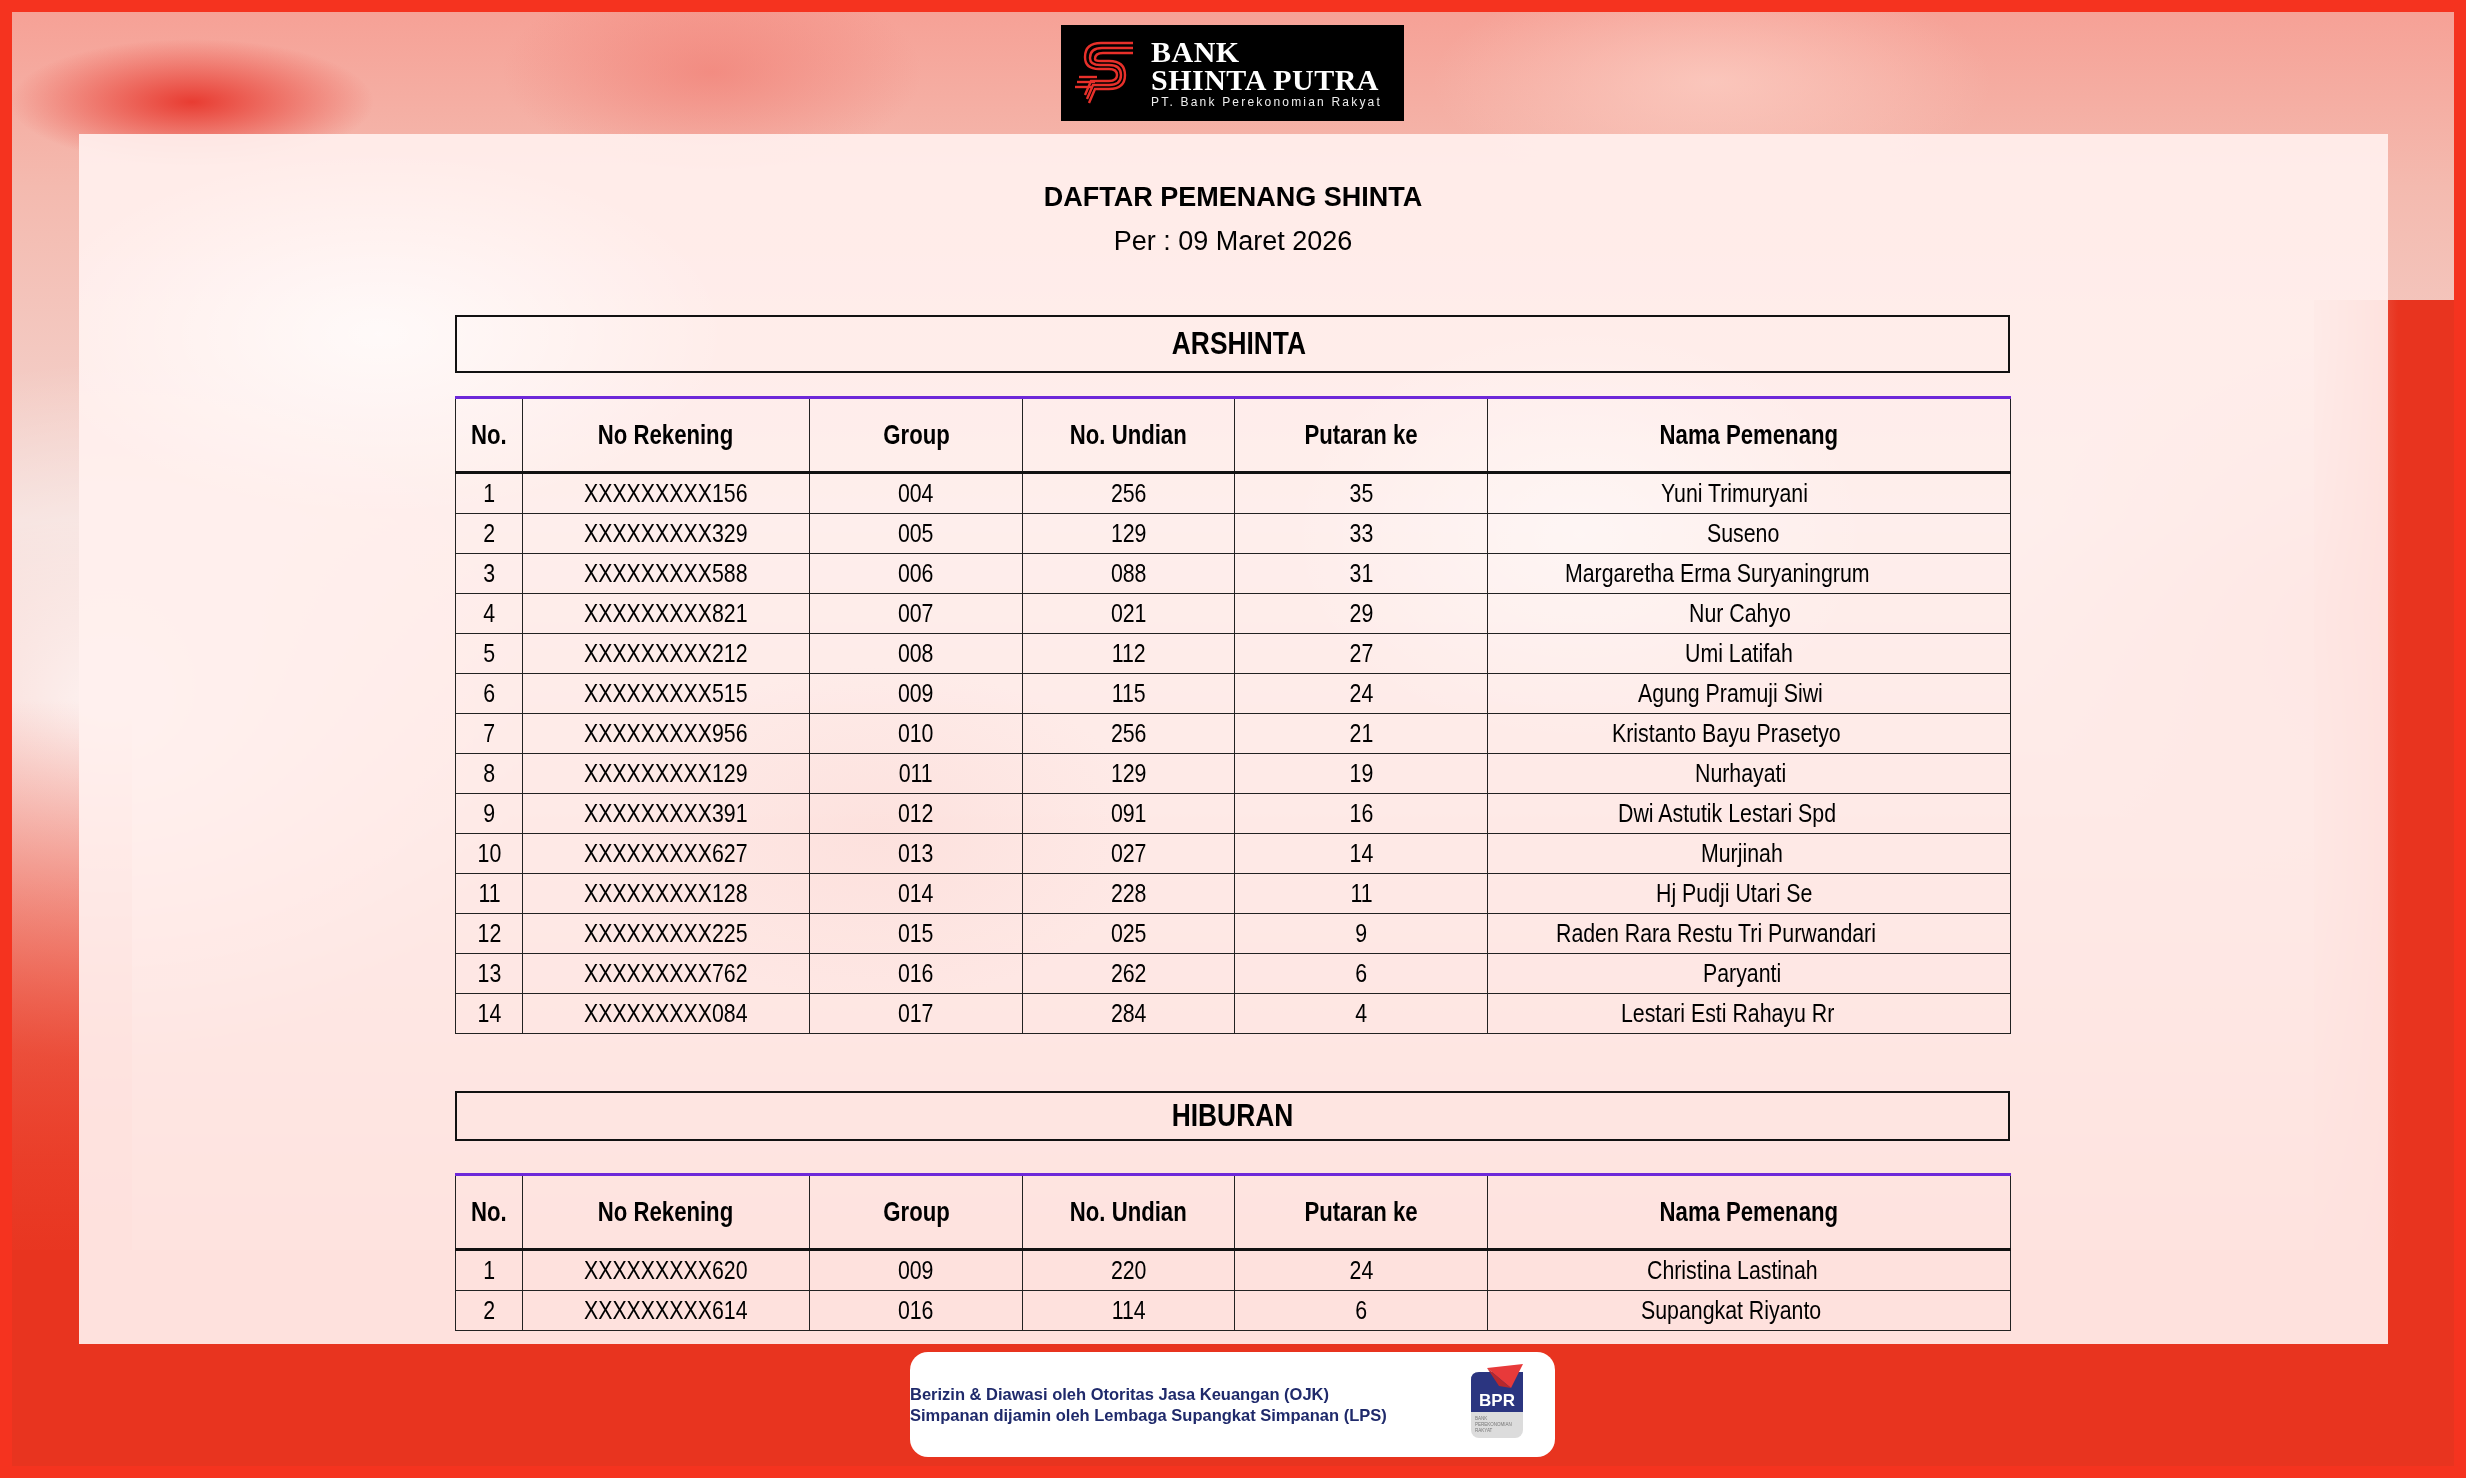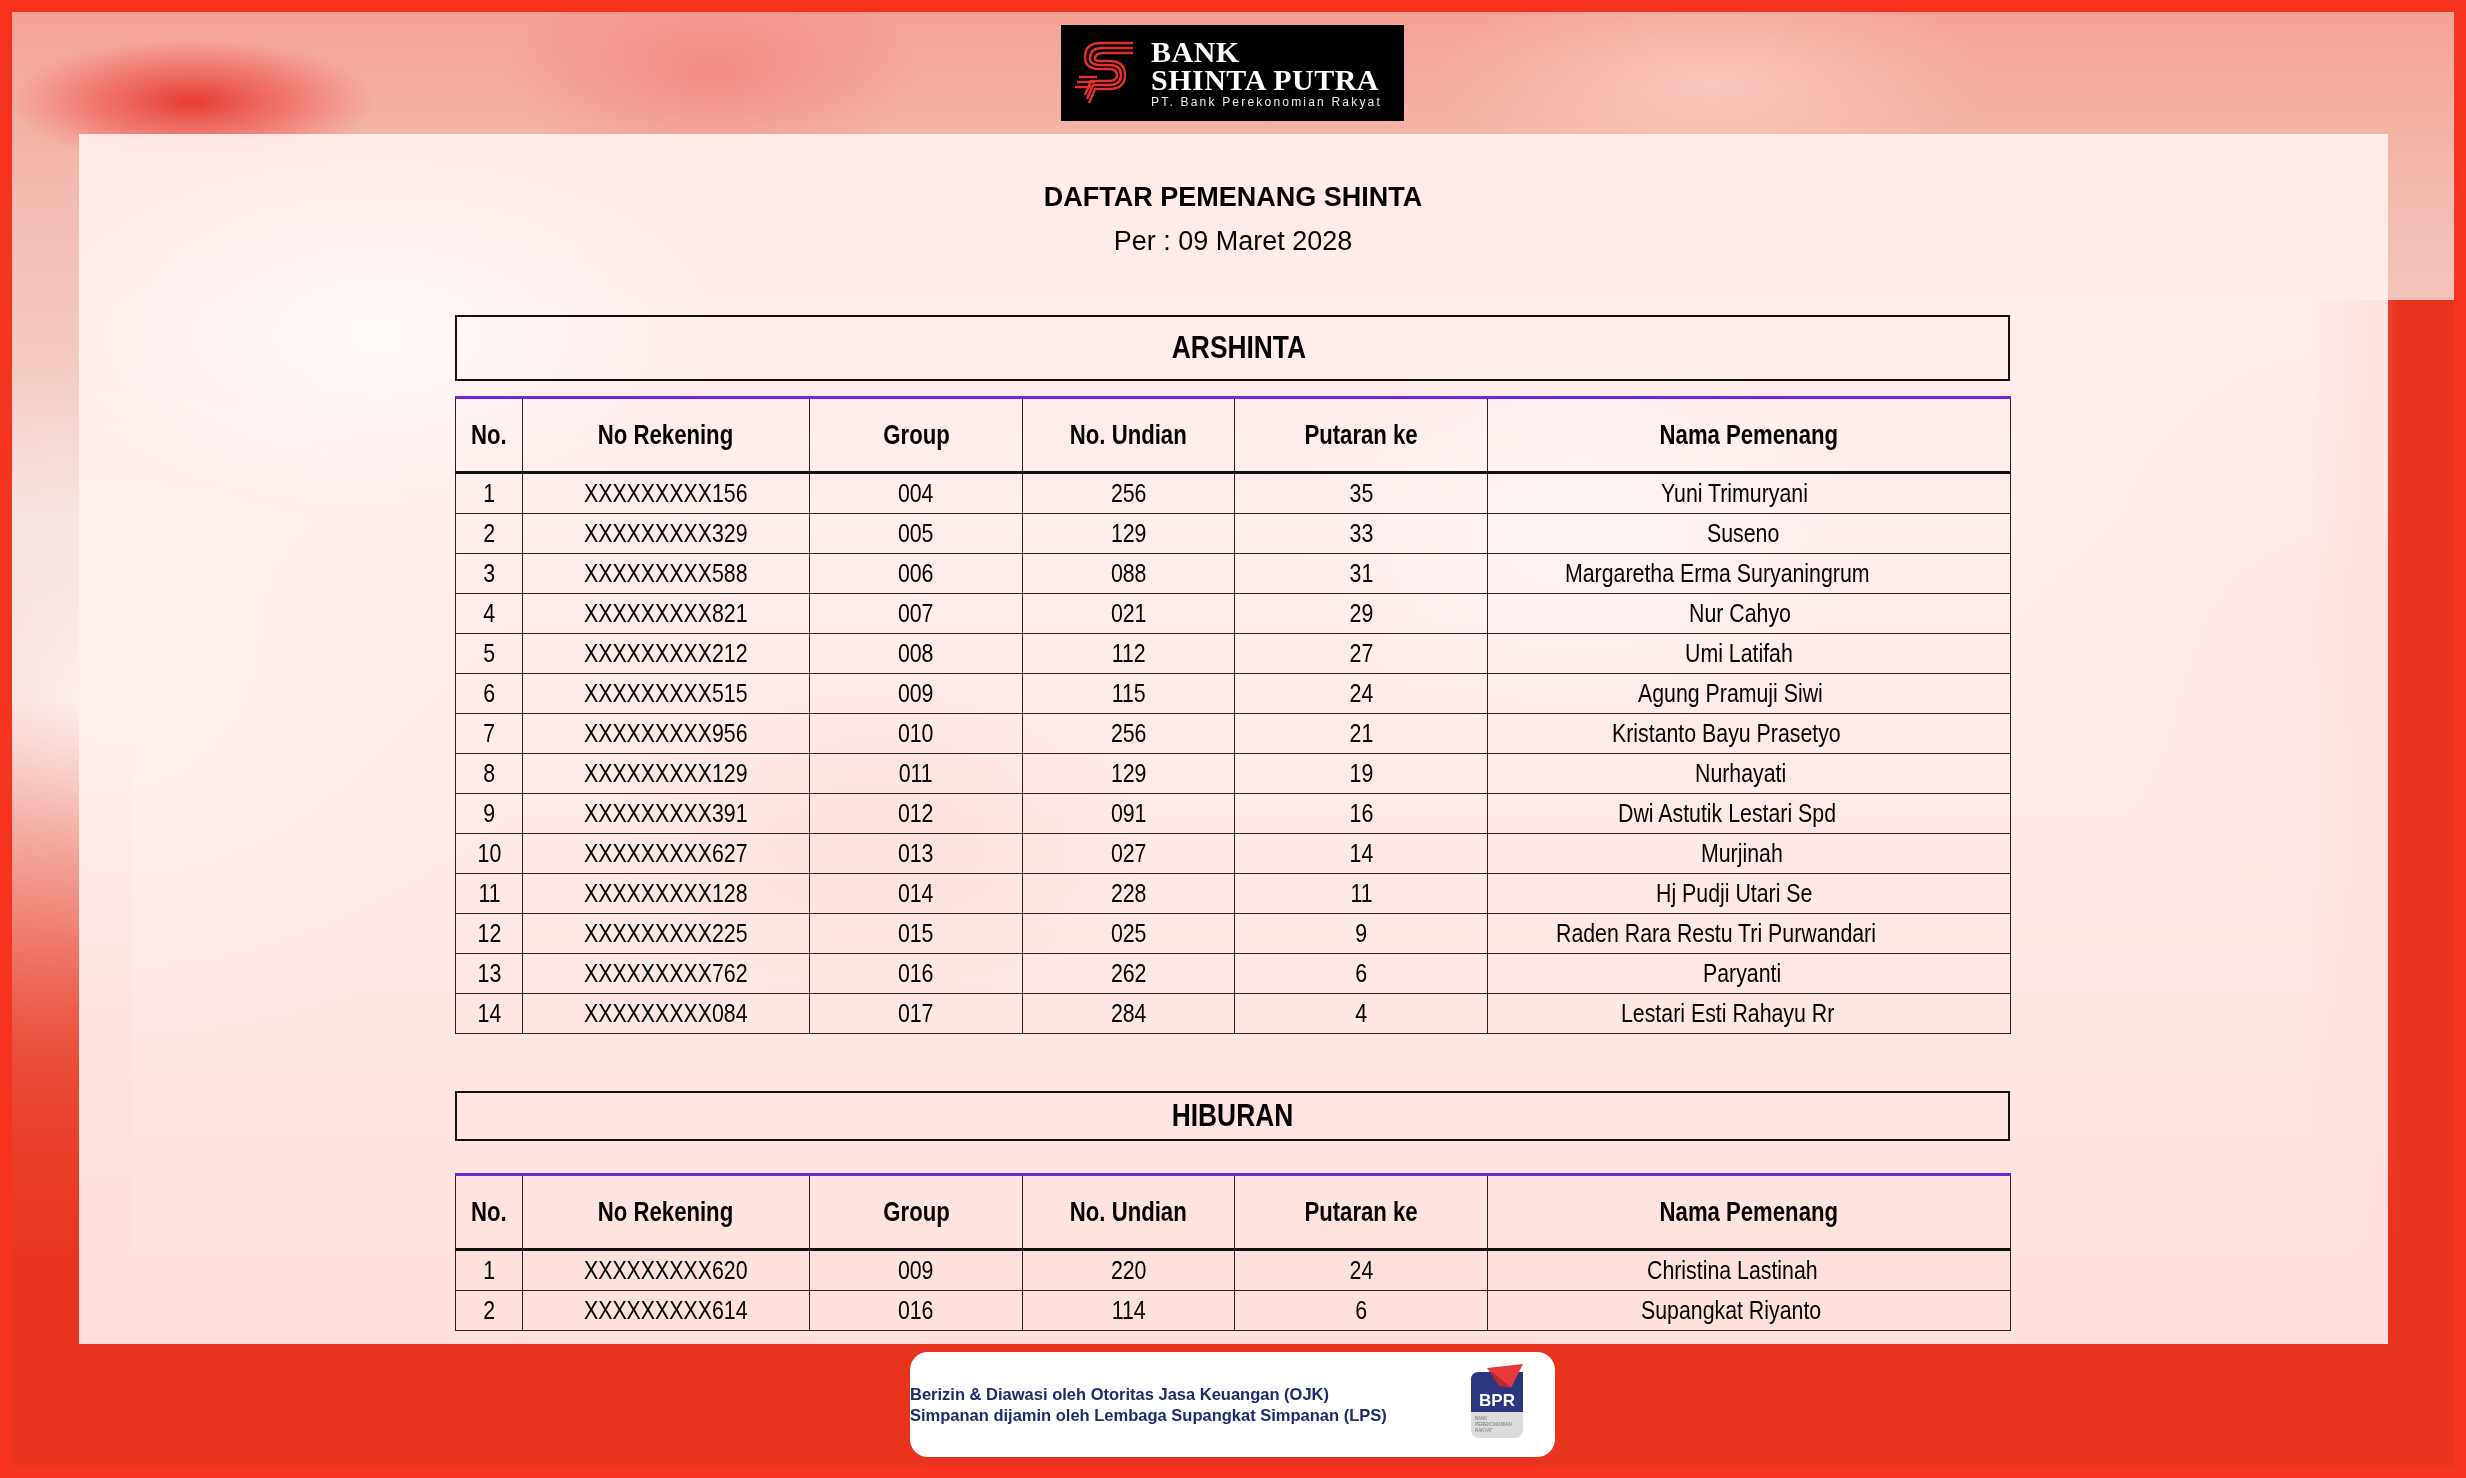--- a/index.html
+++ b/index.html
@@ -128,23 +128,23 @@
   <div class="logo-text">
     <div class="logo-name">BANK</div>
     <div class="logo-name">SHINTA PUTRA</div>
     <div class="logo-sub">PT. Bank Perekonomian Rakyat</div>
   </div>
 </div>
 
 <div class="panel"></div>
 
 <div class="doc-title">DAFTAR PEMENANG SHINTA</div>
-<div class="doc-date">Per : 09 Maret 2028</div>
-
-<div class="section-box" style="top:315px;height:66px;padding-left:12px;">
+<div class="doc-date">Per : 09 Maret 2026</div>
+
+<div class="section-box" style="top:315px;height:58px;padding-left:12px;">
   <span>ARSHINTA</span>
 </div>
 <table class="winners" id="table-0" style="top:396px;">
   <colgroup>
       <col style="width:67px">
       <col style="width:287px">
       <col style="width:213px">
       <col style="width:212px">
       <col style="width:253px">
       <col style="width:523px">

